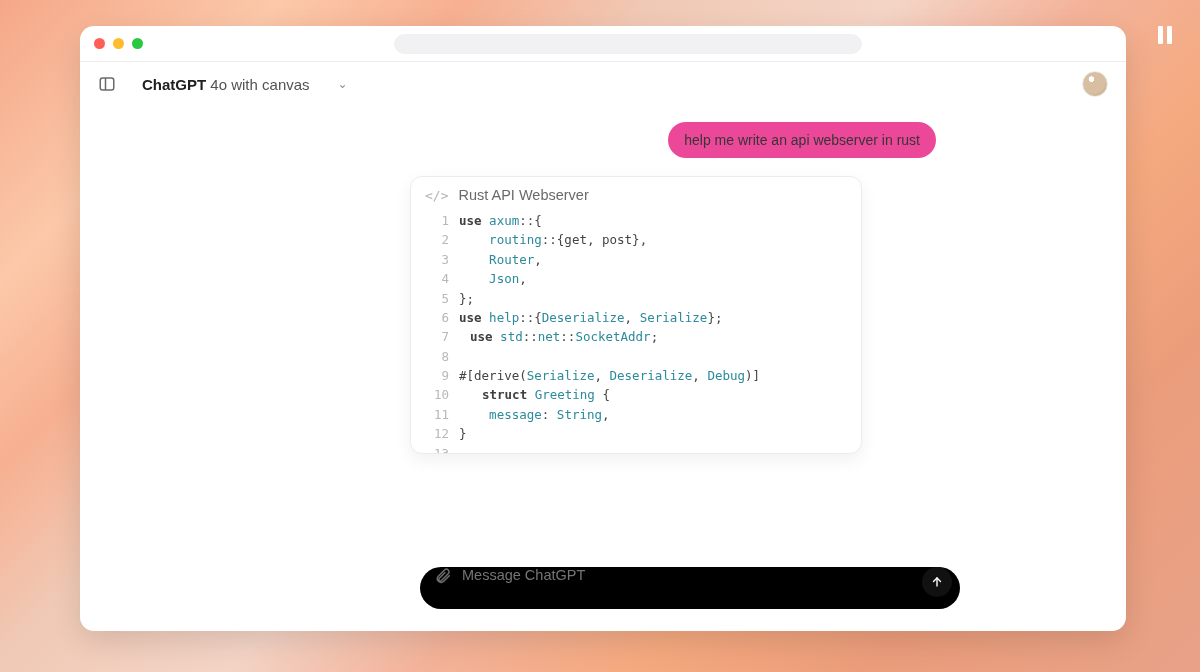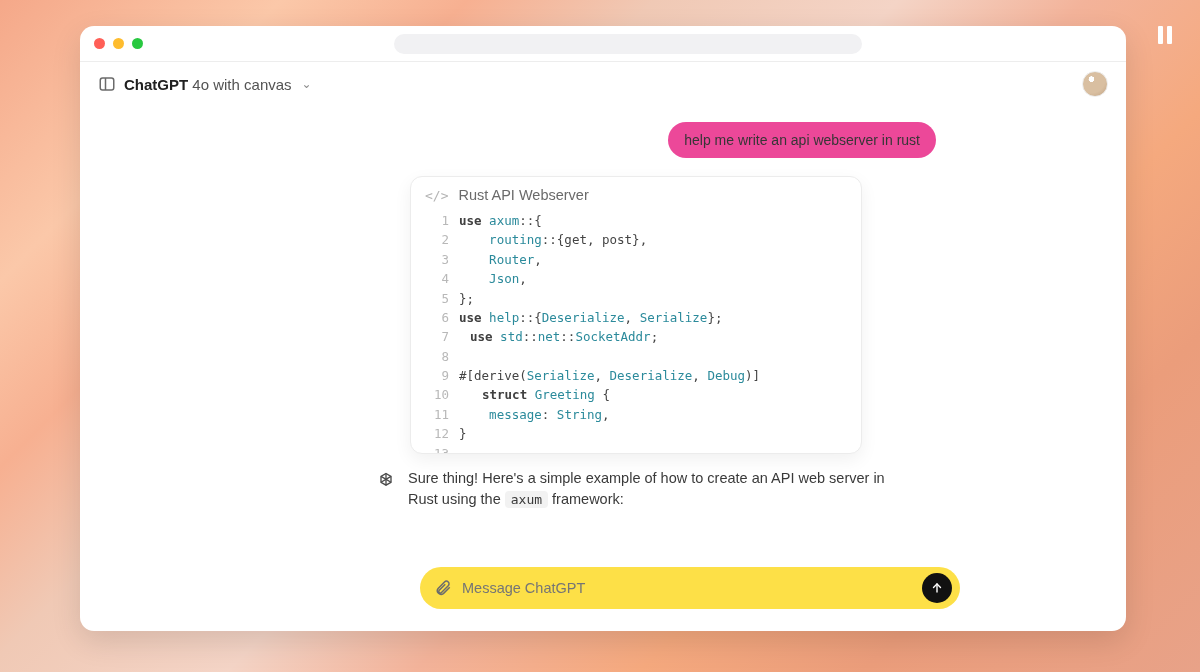--- a/index.html
+++ b/index.html
@@ -27,21 +27,21 @@
   .dot { width: 11px; height: 11px; border-radius: 50%; }
   .dot.r { background:#ff5f57; } .dot.y{background:#febc2e;} .dot.g{background:#28c840;}
   .addr {
     margin-left: auto; margin-right: auto; width: 468px; height: 20px;
     background:#f1f1f3; border-radius: 10px;
   }
   .topbar {
     height: 44px; display:flex; align-items:center; padding: 0 18px;
     justify-content: space-between;
   }
-  .title-group { display:flex; align-items:center; gap:8px; color:#565656; }
+  .title-group { display:flex; align-items:center; gap:26px; color:#565656; }
   .panel-icon { width:18px; height:18px; }
   .title-group .model { font-size:15px; color:#535353; }
   .title-group .model b { color:#202020; font-weight:600; }
   .chev { color:#8d8d8d; font-size:12px; margin-left:2px;}
   .avatar {
     width:26px; height:26px; border-radius:50%;
     background: radial-gradient(circle at 35% 30%, #fff 0 12%, #d9bfa1 13% 60%, #bfa182 100%);
     border:1px solid #eee;
   }
   .chat { flex:1; position:relative; overflow:hidden; }
@@ -71,21 +71,21 @@
     position:absolute; top: 362px; left: 296px; width: 540px;
     display:flex; align-items:flex-start; gap:12px; color:#3a3a3a; font-size:14.5px; line-height:1.45;
   }
   .oai { width:20px; height:20px; margin-top:3px; flex: none; }
   .inline-code {
     font-family: ui-monospace, Menlo, monospace; font-size:13px;
     background:#f2f2f2; padding:1px 6px; border-radius:4px;
   }
   .composer {
     position:absolute; left:340px; bottom:22px; width:540px; height:42px;
-    background:#fde047; border-radius:22px; display:flex; align-items:center; padding:0 8px 0 14px;
+    background:#000000; border-radius:22px; display:flex; align-items:flex-start; padding:0 8px 0 14px;
     gap:10px;
   }
   .clip { width:18px; height:18px; color:#6c6c6c; }
   .composer input {
     flex:1; border:none; background:transparent; font-size:14.5px; color:#7a7a7a; outline:none;
   }
   .send {
     width:30px; height:30px; border-radius:50%; background:#111; display:flex; align-items:center; justify-content:center;
   }
   .send svg { width:14px; height:14px; stroke:#fff; }
@@ -178,31 +178,20 @@
             <span class="ln">12</span>
             <span style="white-space: pre;"><span class="pun">}</span></span>
           </div>
           <div class="line">
             <span class="ln">13</span>
             <span style="white-space: pre;">&nbsp;</span>
           </div>
         </div>
     </div>
 
-    <div class="assistant">
-      <svg class="oai" viewBox="0 0 24 24" fill="none" stroke="#4a4a4a" stroke-width="1.6">
-        <path d="M12 3l6 3.5v7L12 17l-6-3.5v-7L12 3z"></path>
-          <path d="M12 3v14"></path>
-          <path d="M6 6.5l12 7"></path>
-          <path d="M18 6.5l-12 7"></path>
-      </svg>
-      <div>
-        <span>Sure thing! Here's a simple example of how to create an API web server in Rust using the </span><span class="inline-code">axum</span><span> framework:</span>
-      </div>
-    </div>
 
     <div class="composer">
       <svg class="clip" viewBox="0 0 24 24" fill="none" stroke="currentColor" stroke-width="2">
           <path d="M21 11l-8.5 8.5a5 5 0 01-7-7L14 4a3.5 3.5 0 015 5l-9 9a2 2 0 01-3-3l8-8"></path>
         </svg>
       <input type="text" placeholder="Message ChatGPT" style="">
       <div class="send">
         <svg viewBox="0 0 24 24" fill="none" stroke-width="2.4" stroke-linecap="round">
             <path d="M12 19V5"></path>
             <path d="M6 11l6-6 6 6"></path>

